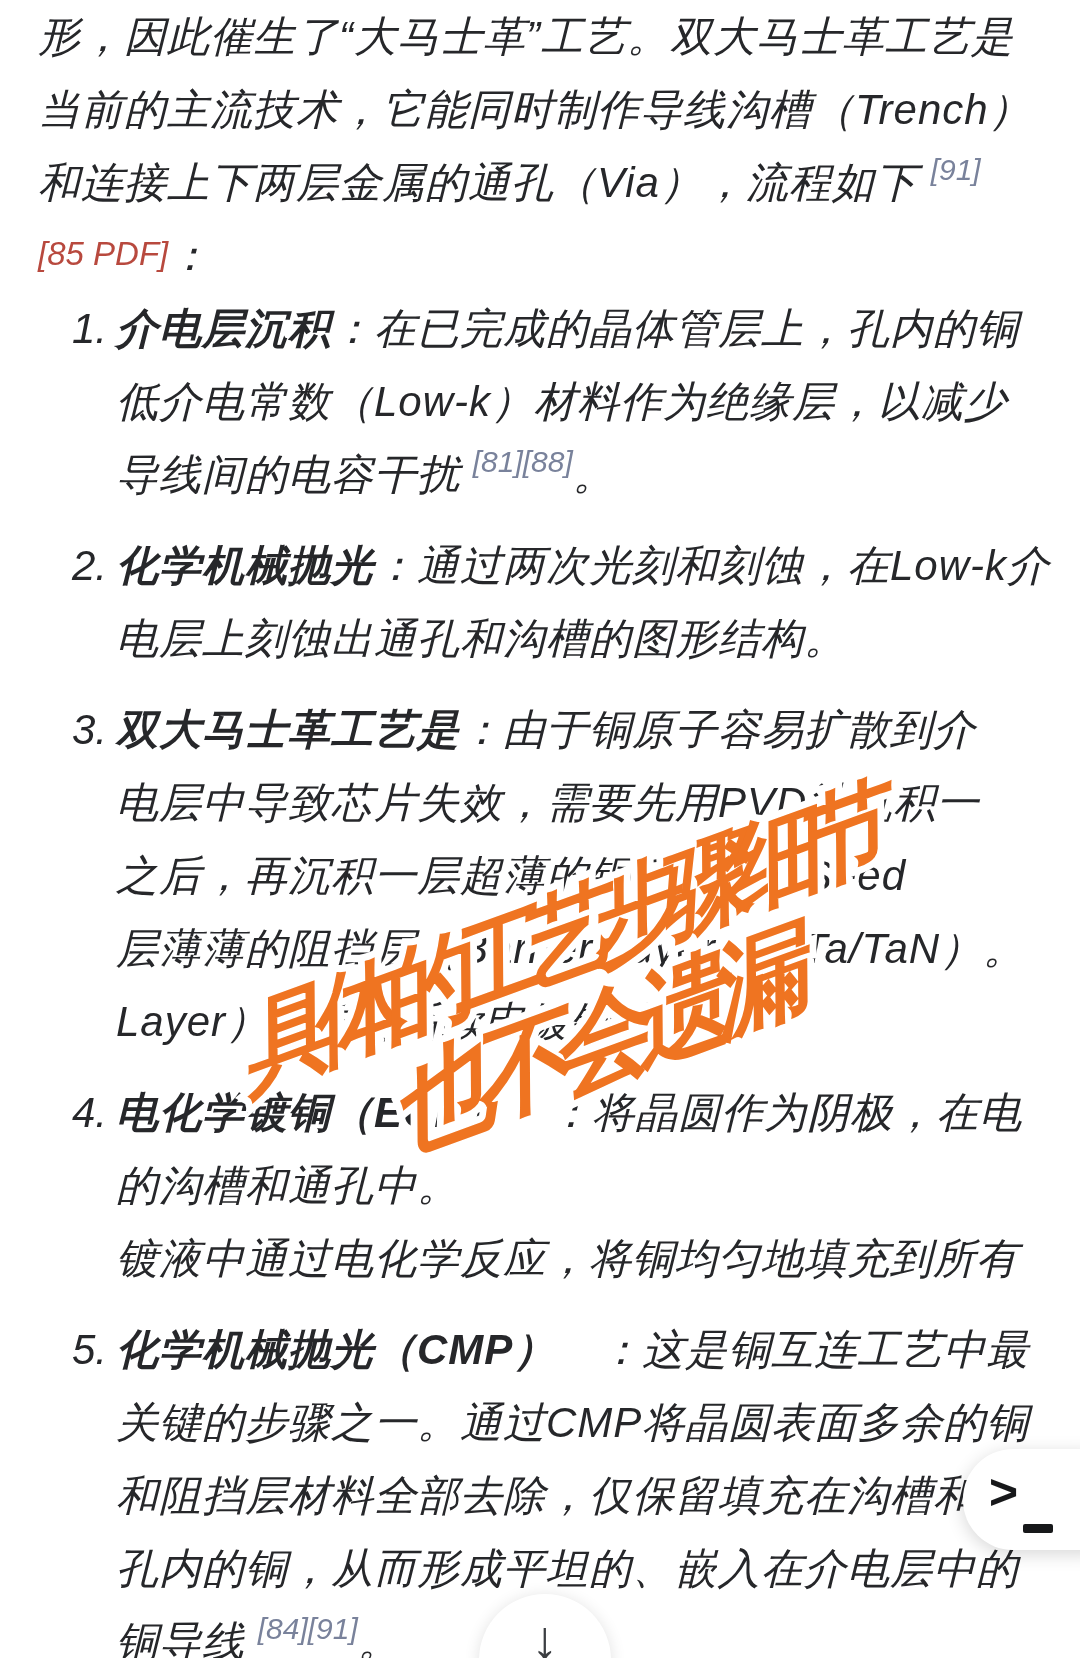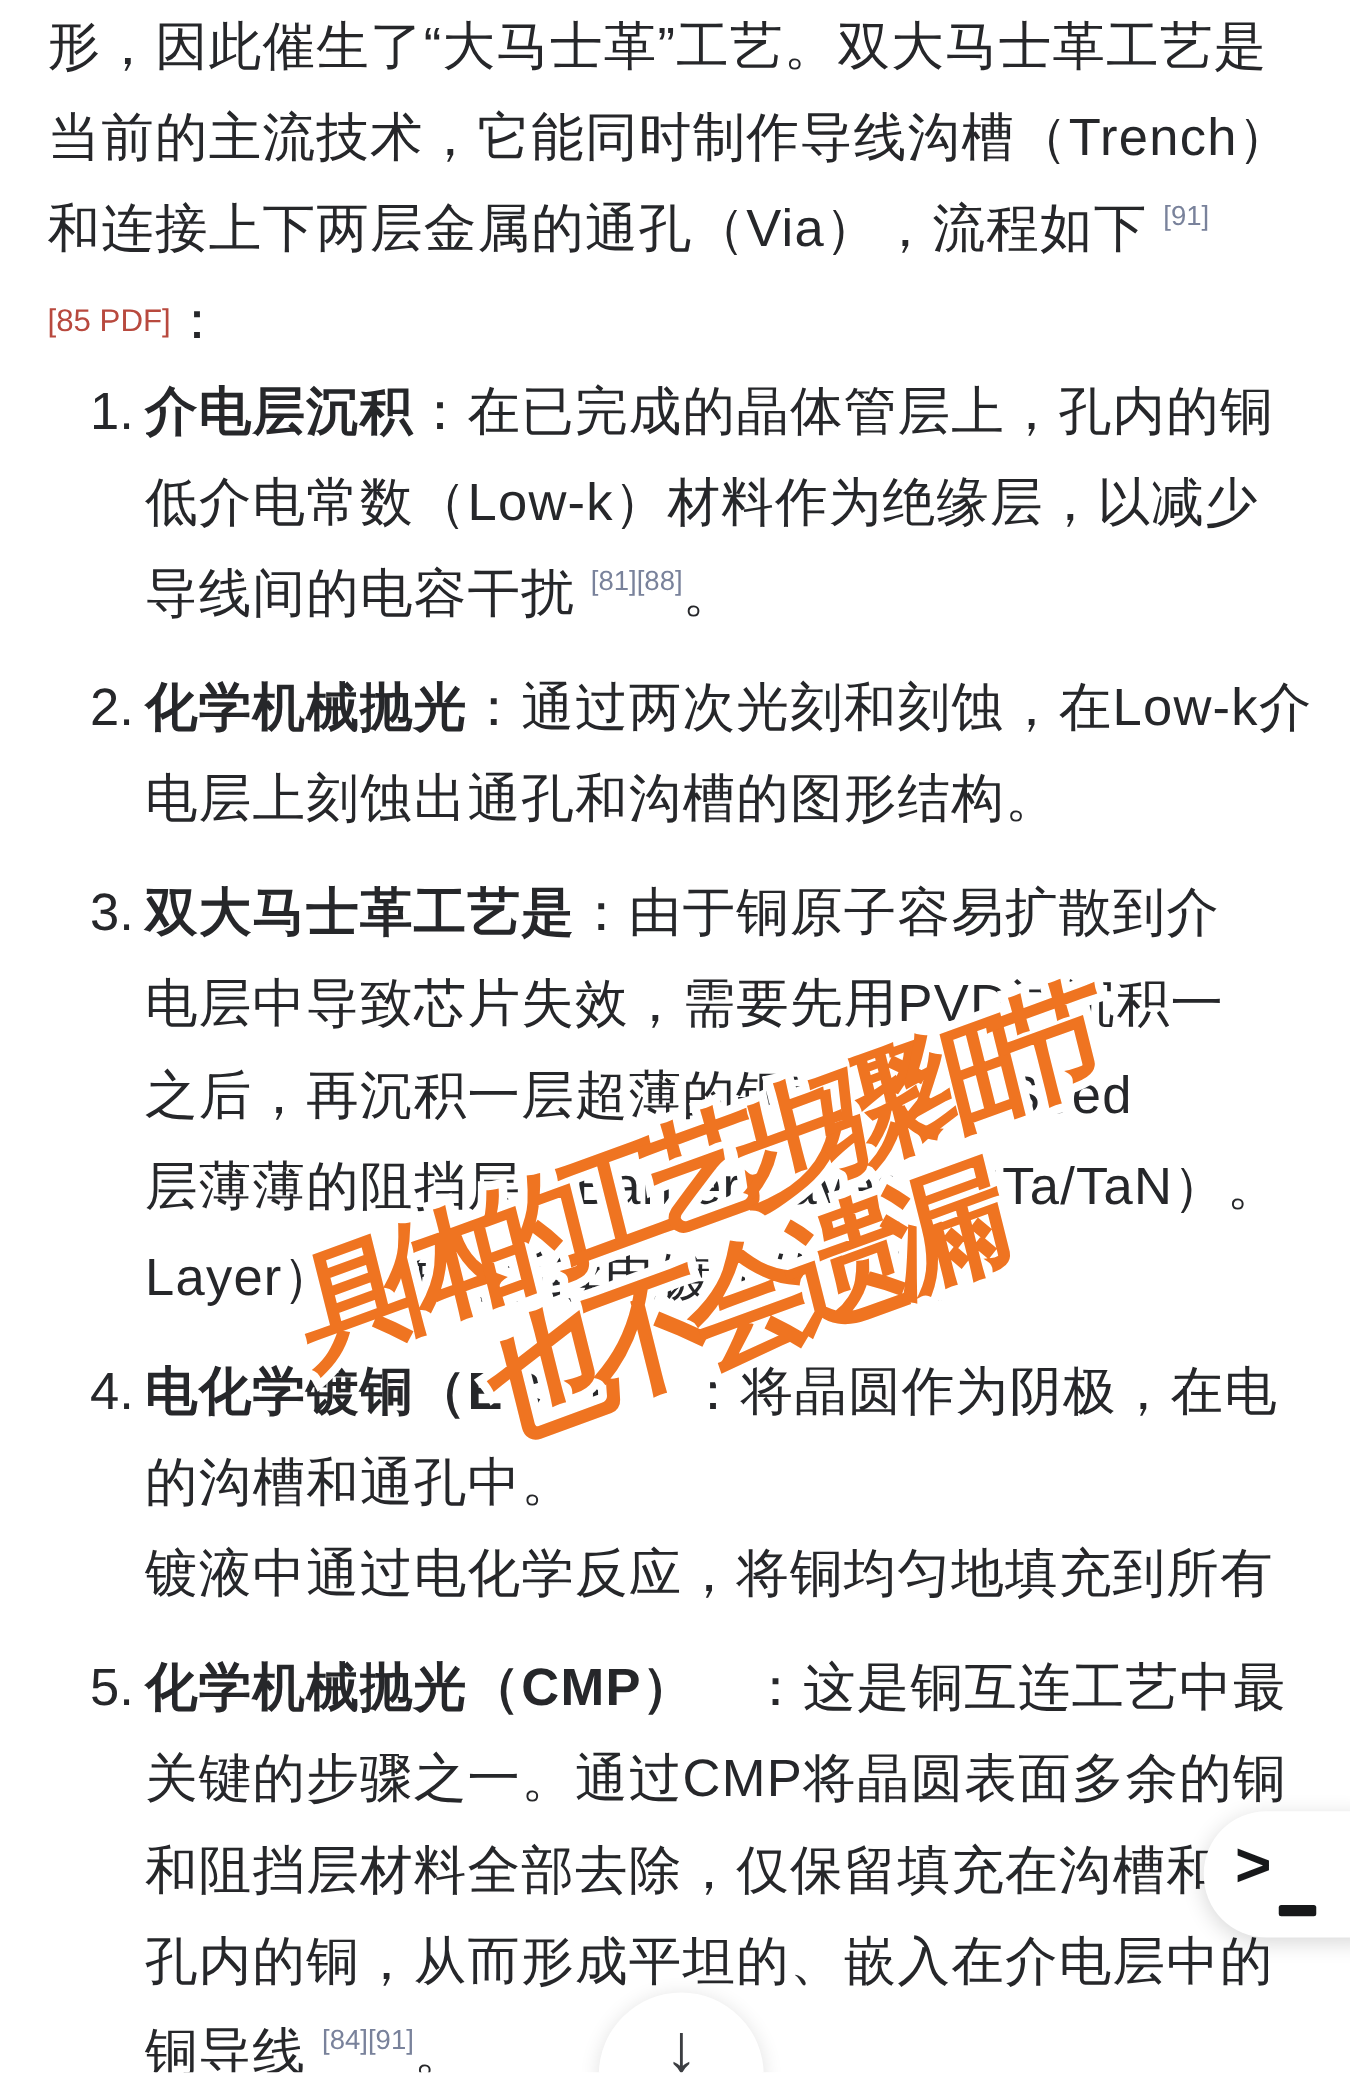--- a/index.html
+++ b/index.html
@@ -1,25 +1,26 @@
 <!DOCTYPE html>
 <html style="--text-color: #26272a; --cite-color: #79829b; --pdf-color: #b8493e; --stamp-color: #ef7421;"><head>
 <meta charset="utf-8">
 <style>
   html,body{margin:0;padding:0;background:#fff;}
   .page{
     position:relative;width:1080px;height:1658px;overflow:hidden;background:#fff;
     font-family:"Liberation Sans","DejaVu Sans",sans-serif;
     color:var(--text-color,#26272a);
+    font-style:italic;
   }
   .doc{position:absolute;left:38px;top:0;right:0;}
   .ln{height:73px;line-height:73px;font-size:42px;white-space:pre;letter-spacing:1px;}
   .b{font-weight:700;}
-  .sup{font-size:22px;color:var(--cite-color,#79829b);position:relative;top:-17px;letter-spacing:0;margin-top:27px;}
-  .pdf{font-size:25px;color:var(--pdf-color,#b8493e);position:relative;top:-5px;letter-spacing:0;}
+  .sup{font-size:30px;color:var(--cite-color,#79829b);position:relative;top:-17px;letter-spacing:0;margin-top:27px;}
+  .pdf{font-size:33px;color:var(--pdf-color,#b8493e);position:relative;top:-5px;letter-spacing:0;}
   #intro{margin-bottom:0;}
   .step{position:relative;padding-left:78px;margin-bottom:18px;}
   .step .num{position:absolute;left:34px;top:0;height:73px;line-height:73px;font-size:42px;}
 
   
   .stamp-line{position:absolute;font-weight:900;white-space:nowrap;z-index:5;pointer-events:none;}
   #stamp1{left:553px;top:943px;font-size:96px;letter-spacing:-22px;
           transform:translate(-50%,-50%) rotate(-20deg) skewX(-6deg);}
   #stamp2{left:591px;top:1044px;font-size:102px;letter-spacing:-18px;
           transform:translate(-50%,-50%) rotate(-20deg) skewX(-6deg);}

